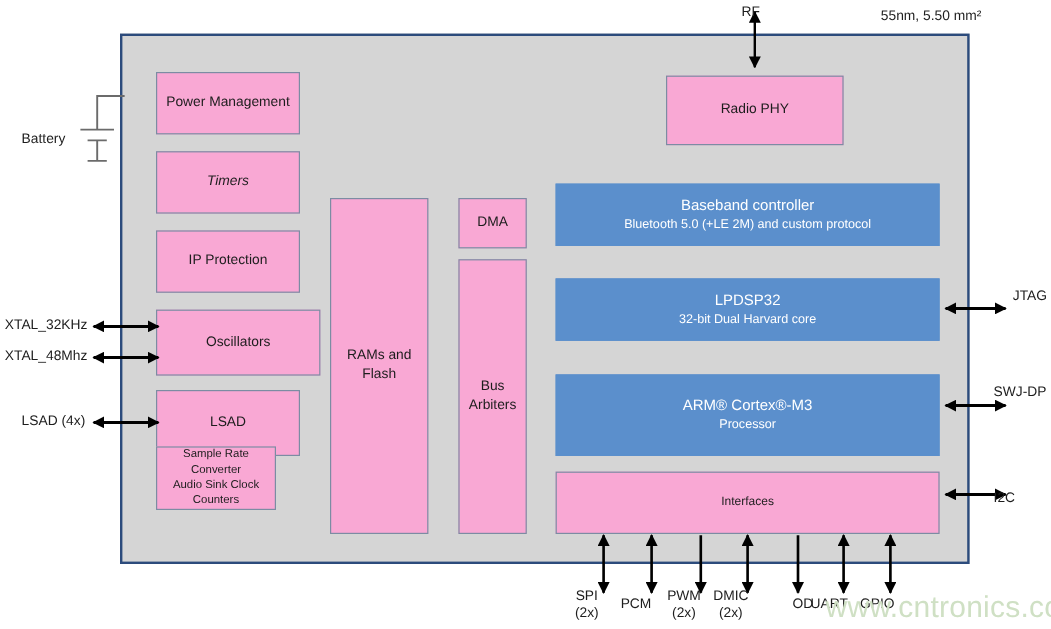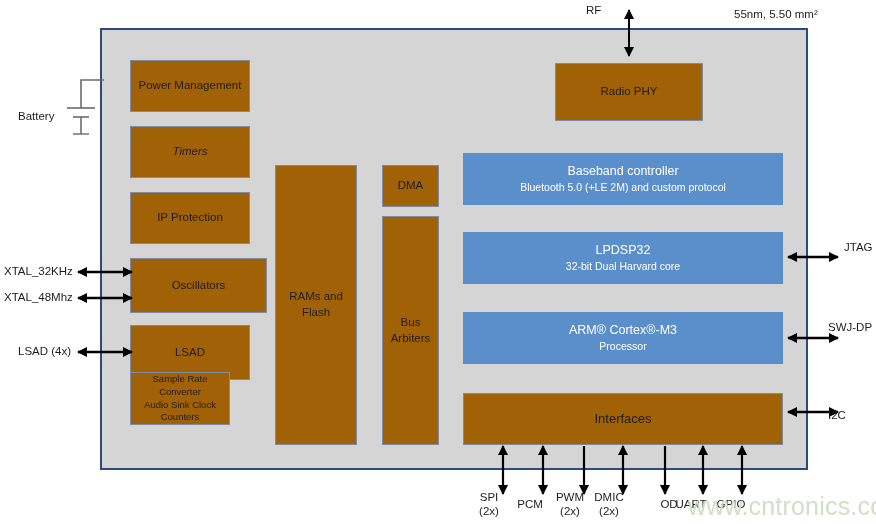--- a/index.html
+++ b/index.html
@@ -28,21 +28,21 @@
     width: 708px;
     height: 442px;
     background: #d5d5d5;
     border: 2px solid #2c4b7c;
     box-sizing: border-box;
   }
 
   
   .blk {
     position: absolute;
-    background: #a16207;
+    background: #f9a8d4;
     border: 1px solid #7c8ca3;
     box-sizing: border-box;
     display: flex;
     align-items: center;
     justify-content: center;
     text-align: center;
     color: #1d1d1d;
     font-size: 11.5px;
     line-height: 1.35;
     padding: 2px;
@@ -169,26 +169,26 @@
   <div class="blkblue" style="left:463px; top:153px; width:320px; height:52px;">
     <span class="t1">Baseband controller</span>
     <span class="t2">Bluetooth 5.0 (+LE 2M) and custom protocol</span>
   </div>
 
   <div class="blkblue" style="left:463px; top:232px; width:320px; height:52px;">
     <span class="t1">LPDSP32</span>
     <span class="t2">32-bit Dual Harvard core</span>
   </div>
 
-  <div class="blkblue" style="left:463px; top:312px; width:320px; height:52px;">
+  <div class="blkblue" style="left:463px; top:312px; width:320px; height:68px;">
     <span class="t1">ARM® Cortex®-M3</span>
     <span class="t2">Processor</span>
   </div>
 
-  <div class="blk" style="left:463px; top:393px; width:320px; height:52px; font-size:13px;">
+  <div class="blk" style="left:463px; top:393px; width:320px; height:52px; font-size:10px;">
     <span>Interfaces</span>
   </div>
 
   <div class="battery" style="left:58px; top:74px; width:46px; height:66px;">
     <svg width="46" height="66" viewBox="0 0 46 66">
 
       <path d="M23 34 L23 6 L46 6" stroke="#6b6b6b" stroke-width="1.6" fill="none"></path>
 
       <line x1="9" y1="34" x2="37" y2="34" stroke="#6b6b6b" stroke-width="1.6"></line>
 
@@ -254,21 +254,21 @@
       <line x1="665" y1="446" x2="665" y2="494" stroke="#000000" stroke-width="2.2" marker-end="url(#ah)"></line>
     </g>
     <g>
       <line x1="703" y1="446" x2="703" y2="494" stroke="#000000" stroke-width="2.2" marker-start="url(#ah-start)" marker-end="url(#ah)"></line>
     </g>
     <g>
       <line x1="742" y1="446" x2="742" y2="494" stroke="#000000" stroke-width="2.2" marker-start="url(#ah-start)" marker-end="url(#ah)"></line>
     </g>
   </svg>
 
-  <div class="lbl" style="left:586px; top:3px;">RF</div>
+  <div class="lbl" style="left:618px; top:3px;">RF</div>
 
   <div class="lbl" style="left:4px; top:264px;">XTAL_32KHz</div>
   <div class="lbl" style="left:4px; top:290px;">XTAL_48Mhz</div>
   <div class="lbl" style="left:18px; top:344px;">LSAD (4x)</div>
 
   <div class="lbl" style="left:828px; top:240px;margin-left:16px;">JTAG</div>
   <div class="lbl" style="left:828px; top:320px;">SWJ-DP</div>
   <div class="lbl" style="left:828px; top:408px;">I2C</div>
 
   <div class="lbl ctr" style="left:489px; top:490px;">

